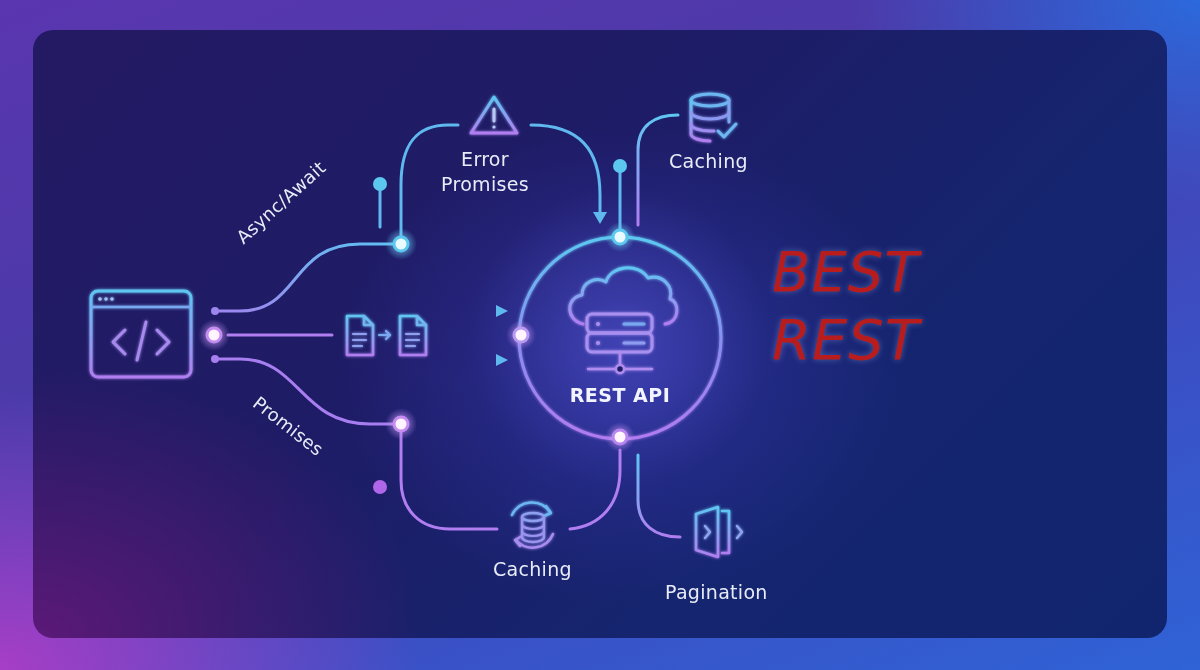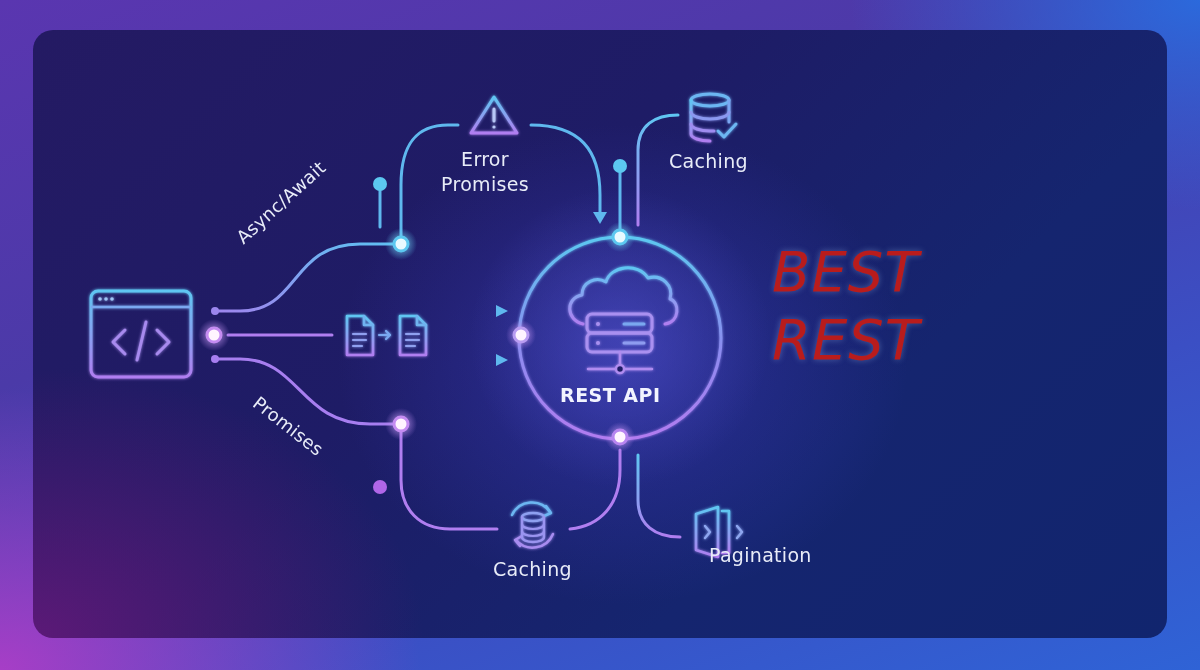--- a/index.html
+++ b/index.html
@@ -41,36 +41,36 @@
     letter-spacing: 0.3px;
     white-space: nowrap;
   }
   .lbl.center { text-align: center; }
   .lbl-error {
     left: 430px; top: 147px; width: 110px;
     line-height: 25px;
   }
   .lbl-cache-top { left: 669px; top: 150px; }
   .lbl-cache-bottom { left: 493px; top: 558px; }
-  .lbl-pagination { left: 665px; top: 544px; margin-left: 44px; }
+  .lbl-pagination { left: 665px; top: 581px; }
   .lbl-async {
     left: 232px; top: 232px;
     transform: rotate(-42deg);
     transform-origin: 0 0;
     font-size: 18px;
   }
   .lbl-promises {
     left: 262px; top: 392px;
     transform: rotate(38deg);
     transform-origin: 0 0;
     font-size: 18px;
   }
   .lbl-rest {
     left: 560px; top: 384px; width: 120px;
-    text-align: left;
+    text-align: center;
     font-size: 19px;
     font-weight: bold;
     color: #f2f4ff;
     letter-spacing: 0.5px;
   }
   .title {
     position: absolute;
     left: 772px; top: 238px;
     color: #b91c1c;
     font-family: "DejaVu Sans", sans-serif;

